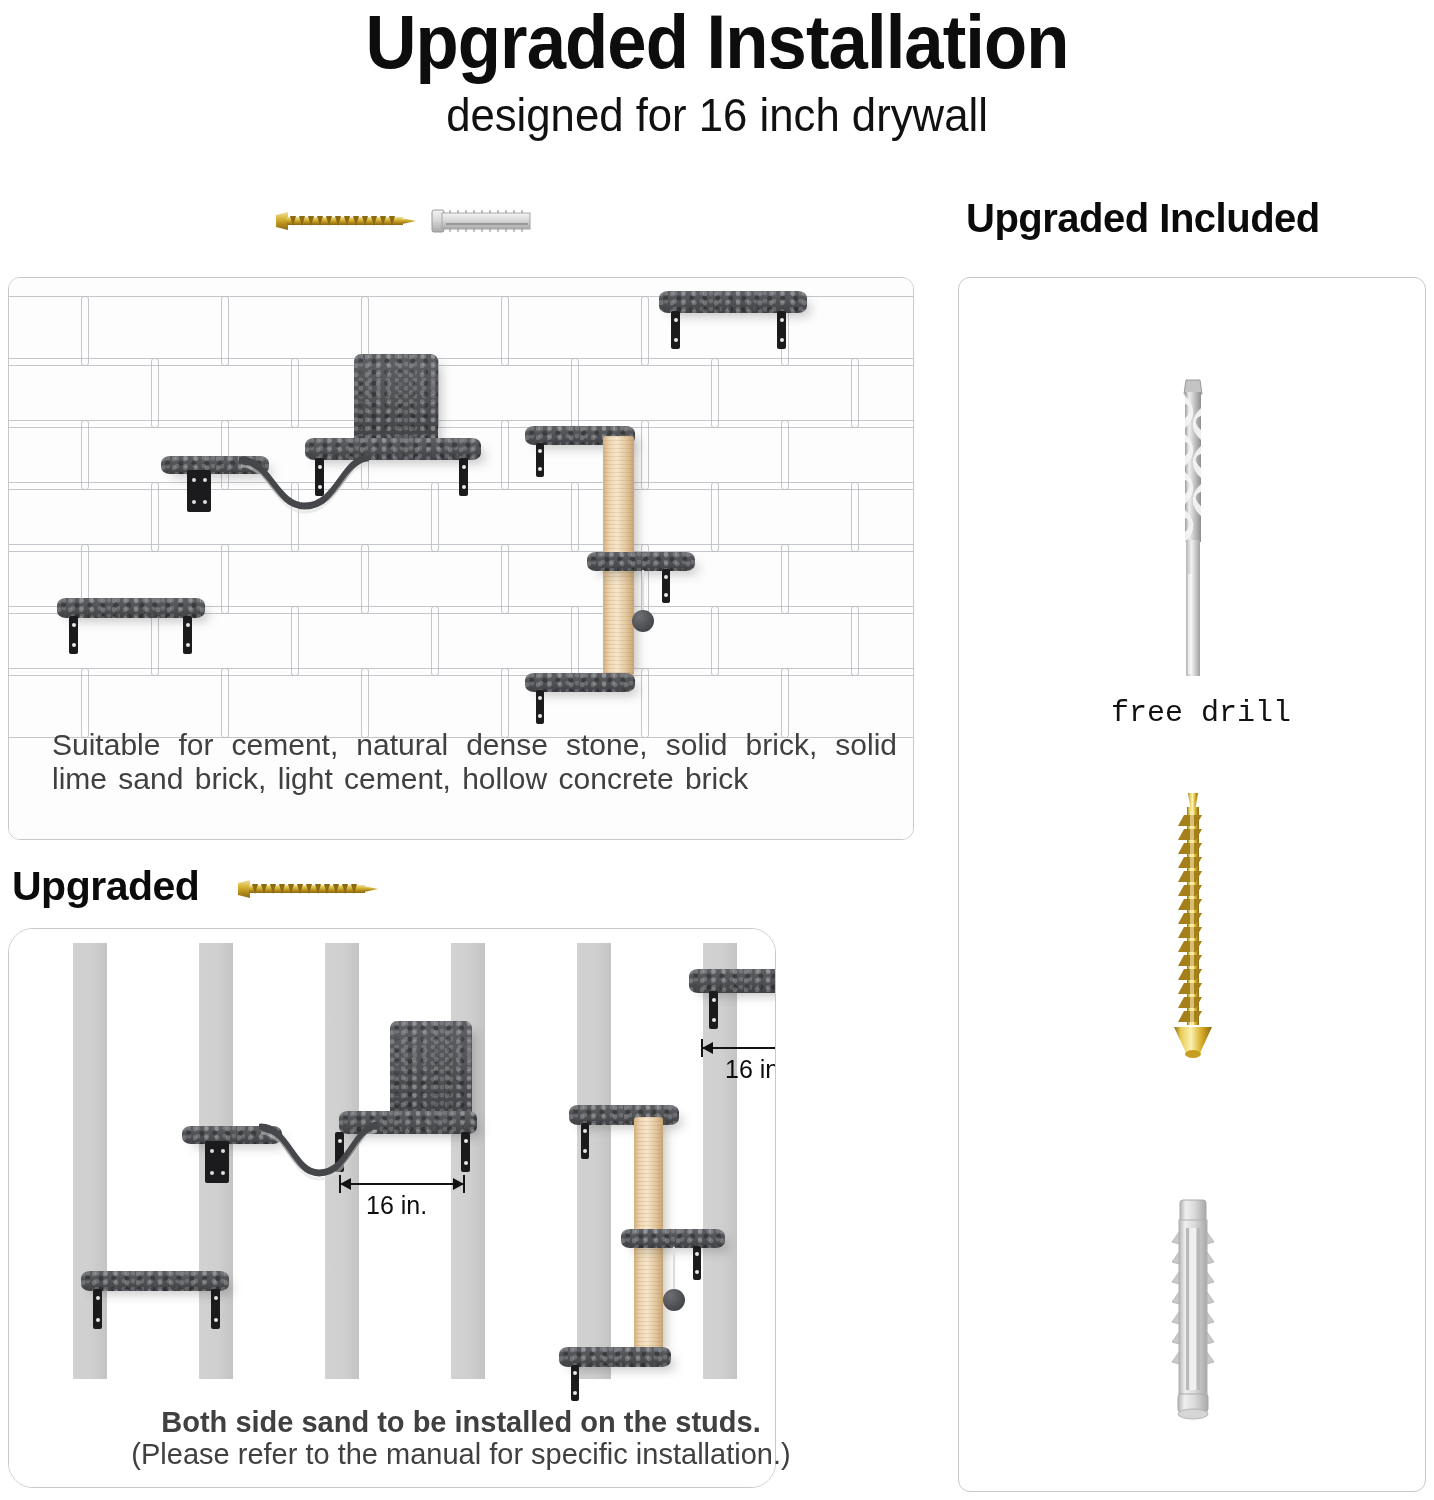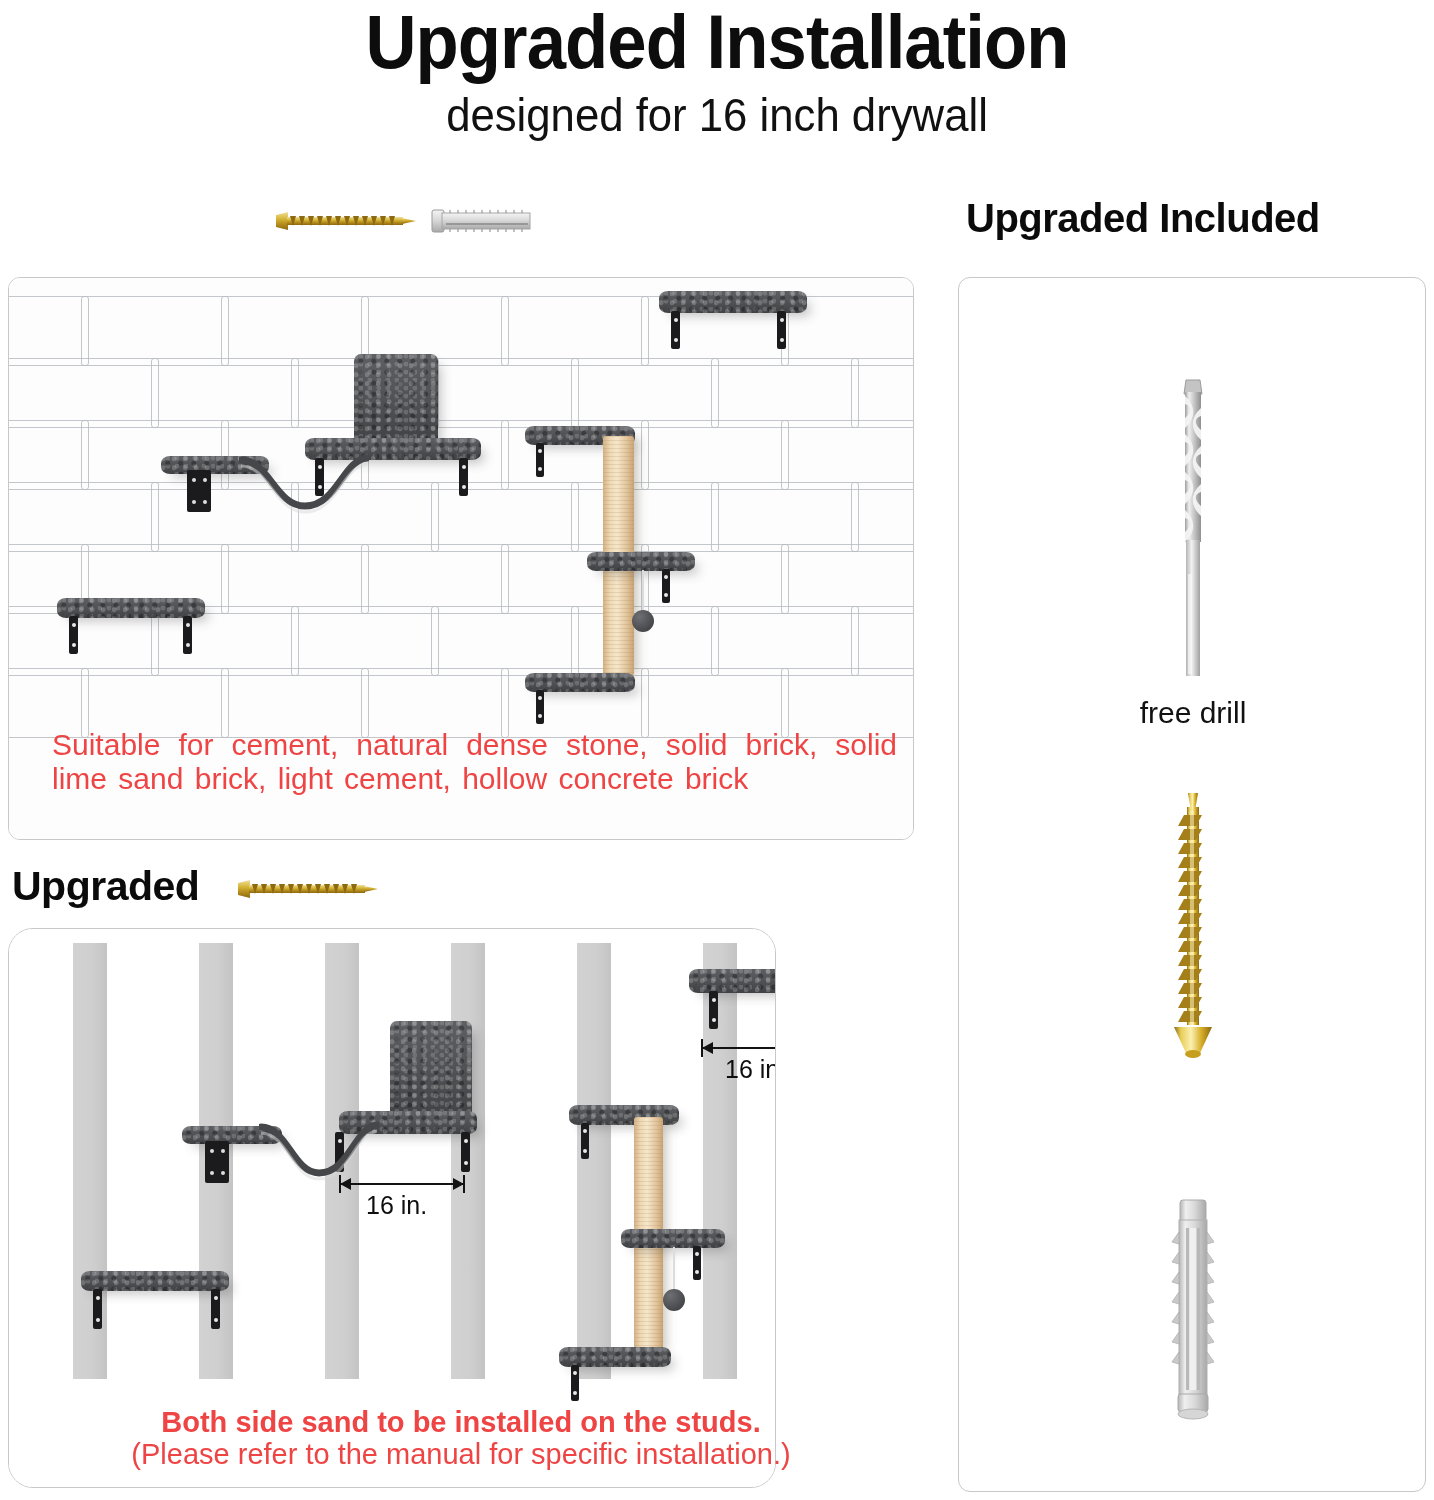--- a/index.html
+++ b/index.html
@@ -137,21 +137,21 @@
   .dim-arrow-l{ left:1px;  border-right:11px solid #131313; }
   .dim-arrow-r{ right:1px; border-left:11px solid #131313; }
   .dim-label{
     position:absolute; font-size:25px; color:#0e0e0e; white-space:nowrap;
     font-family:"Liberation Sans", sans-serif;
   }
 
   
   .caption {
     position:absolute;
-    font-size: 30px; line-height: 1.12; color:#ef4444;
+    font-size: 30px; line-height: 1.12; color:#404040;
     text-align: justify; text-align-last: left;
     word-spacing: 3px;
   }
   #solid-caption { left:52px; top:728px; width:845px; }
   #dry-caption {
     left:24px; top:1406px; width:874px; text-align:center; text-align-last:center;
     word-spacing:0;
   }
   #dry-caption .b { display:block; font-weight:bold; font-size:29px; }
   #dry-caption .n { display:block; font-size:29px; }
@@ -437,21 +437,21 @@
         <path d="M21 56 C 32 66, 32 78, 21 88 L21 78 C 28 72, 28 66, 21 64 Z"></path>
         <path d="M37 68 C 26 78, 26 90, 37 100 L37 90 C 30 84, 30 78, 37 76 Z"></path>
         <path d="M21 94 C 32 104, 32 116, 21 126 L21 116 C 28 110, 28 104, 21 102 Z"></path>
         <path d="M37 106 C 26 116, 26 128, 37 138 L37 128 C 30 122, 30 116, 37 114 Z"></path>
         <path d="M21 132 C 32 142, 32 154, 21 164 L21 154 C 28 148, 28 142, 21 140 Z"></path>
       </g>
 
       <rect x="22" y="162" width="14" height="136" fill="url(#steel2)"></rect>
       <rect x="24" y="196" width="4" height="100" fill="#fbfbfb" opacity=".65"></rect>
     </svg>
-    <div class="hw-label" style="left:0; top:418px;">free drill</div>
+    <div class="hw-label" style="left:8px; top:418px;font-family:Liberation Mono, monospace;">free drill</div>
 
     <svg style="position:absolute; left:203px; top:513px;" width="62" height="272" viewBox="0 0 62 272">
       <defs>
         <linearGradient id="gold2" x1="0" y1="0" x2="1" y2="0">
           <stop offset="0%" stop-color="#8a6a12"></stop>
             <stop offset="18%" stop-color="#e8cd58"></stop>
           <stop offset="45%" stop-color="#fbf0b0"></stop>
             <stop offset="72%" stop-color="#d8ad28"></stop>
           <stop offset="100%" stop-color="#8a680f"></stop>
         </linearGradient>

